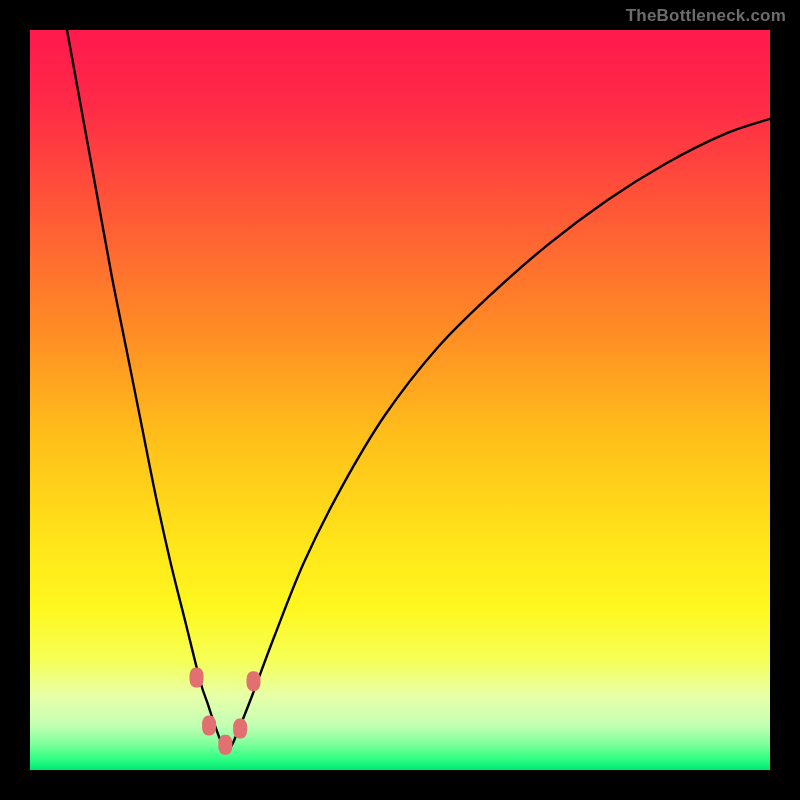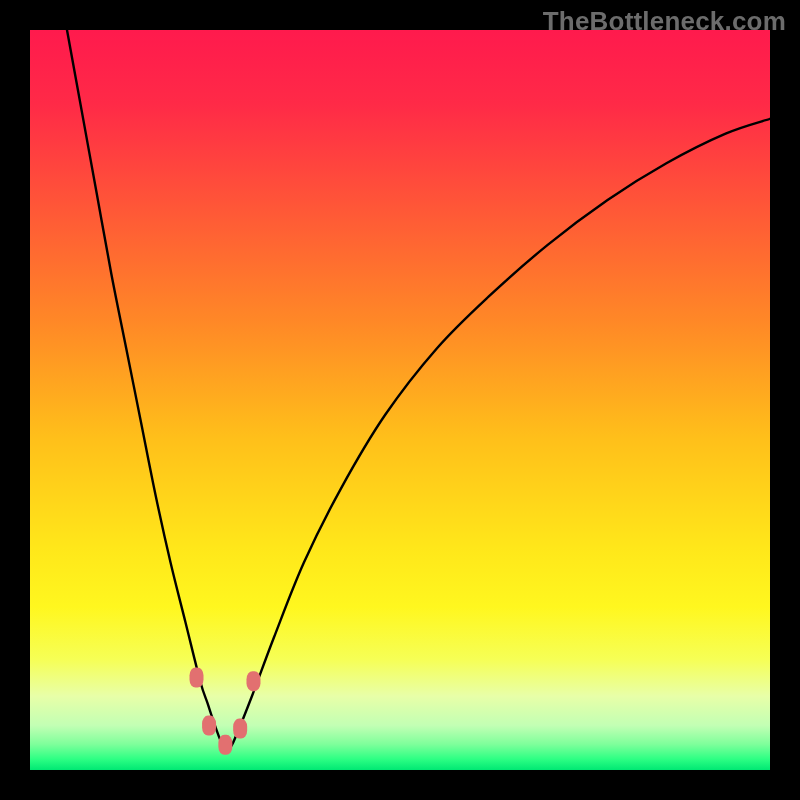--- a/index.html
+++ b/index.html
@@ -24,21 +24,21 @@
     top: 30px;
     width: 740px;
     height: 740px;
     overflow: hidden;
   }
   .watermark {
     position: absolute;
     top: 6px;
     right: 14px;
     font-family: Arial, Helvetica, sans-serif;
-    font-size: 26px;
+    font-size: 17px;
     font-weight: 600;
     color: #6c6c6c;
     letter-spacing: 0.2px;
   }
   svg {
     display: block;
   }
 </style>
 </head>
 <body>

